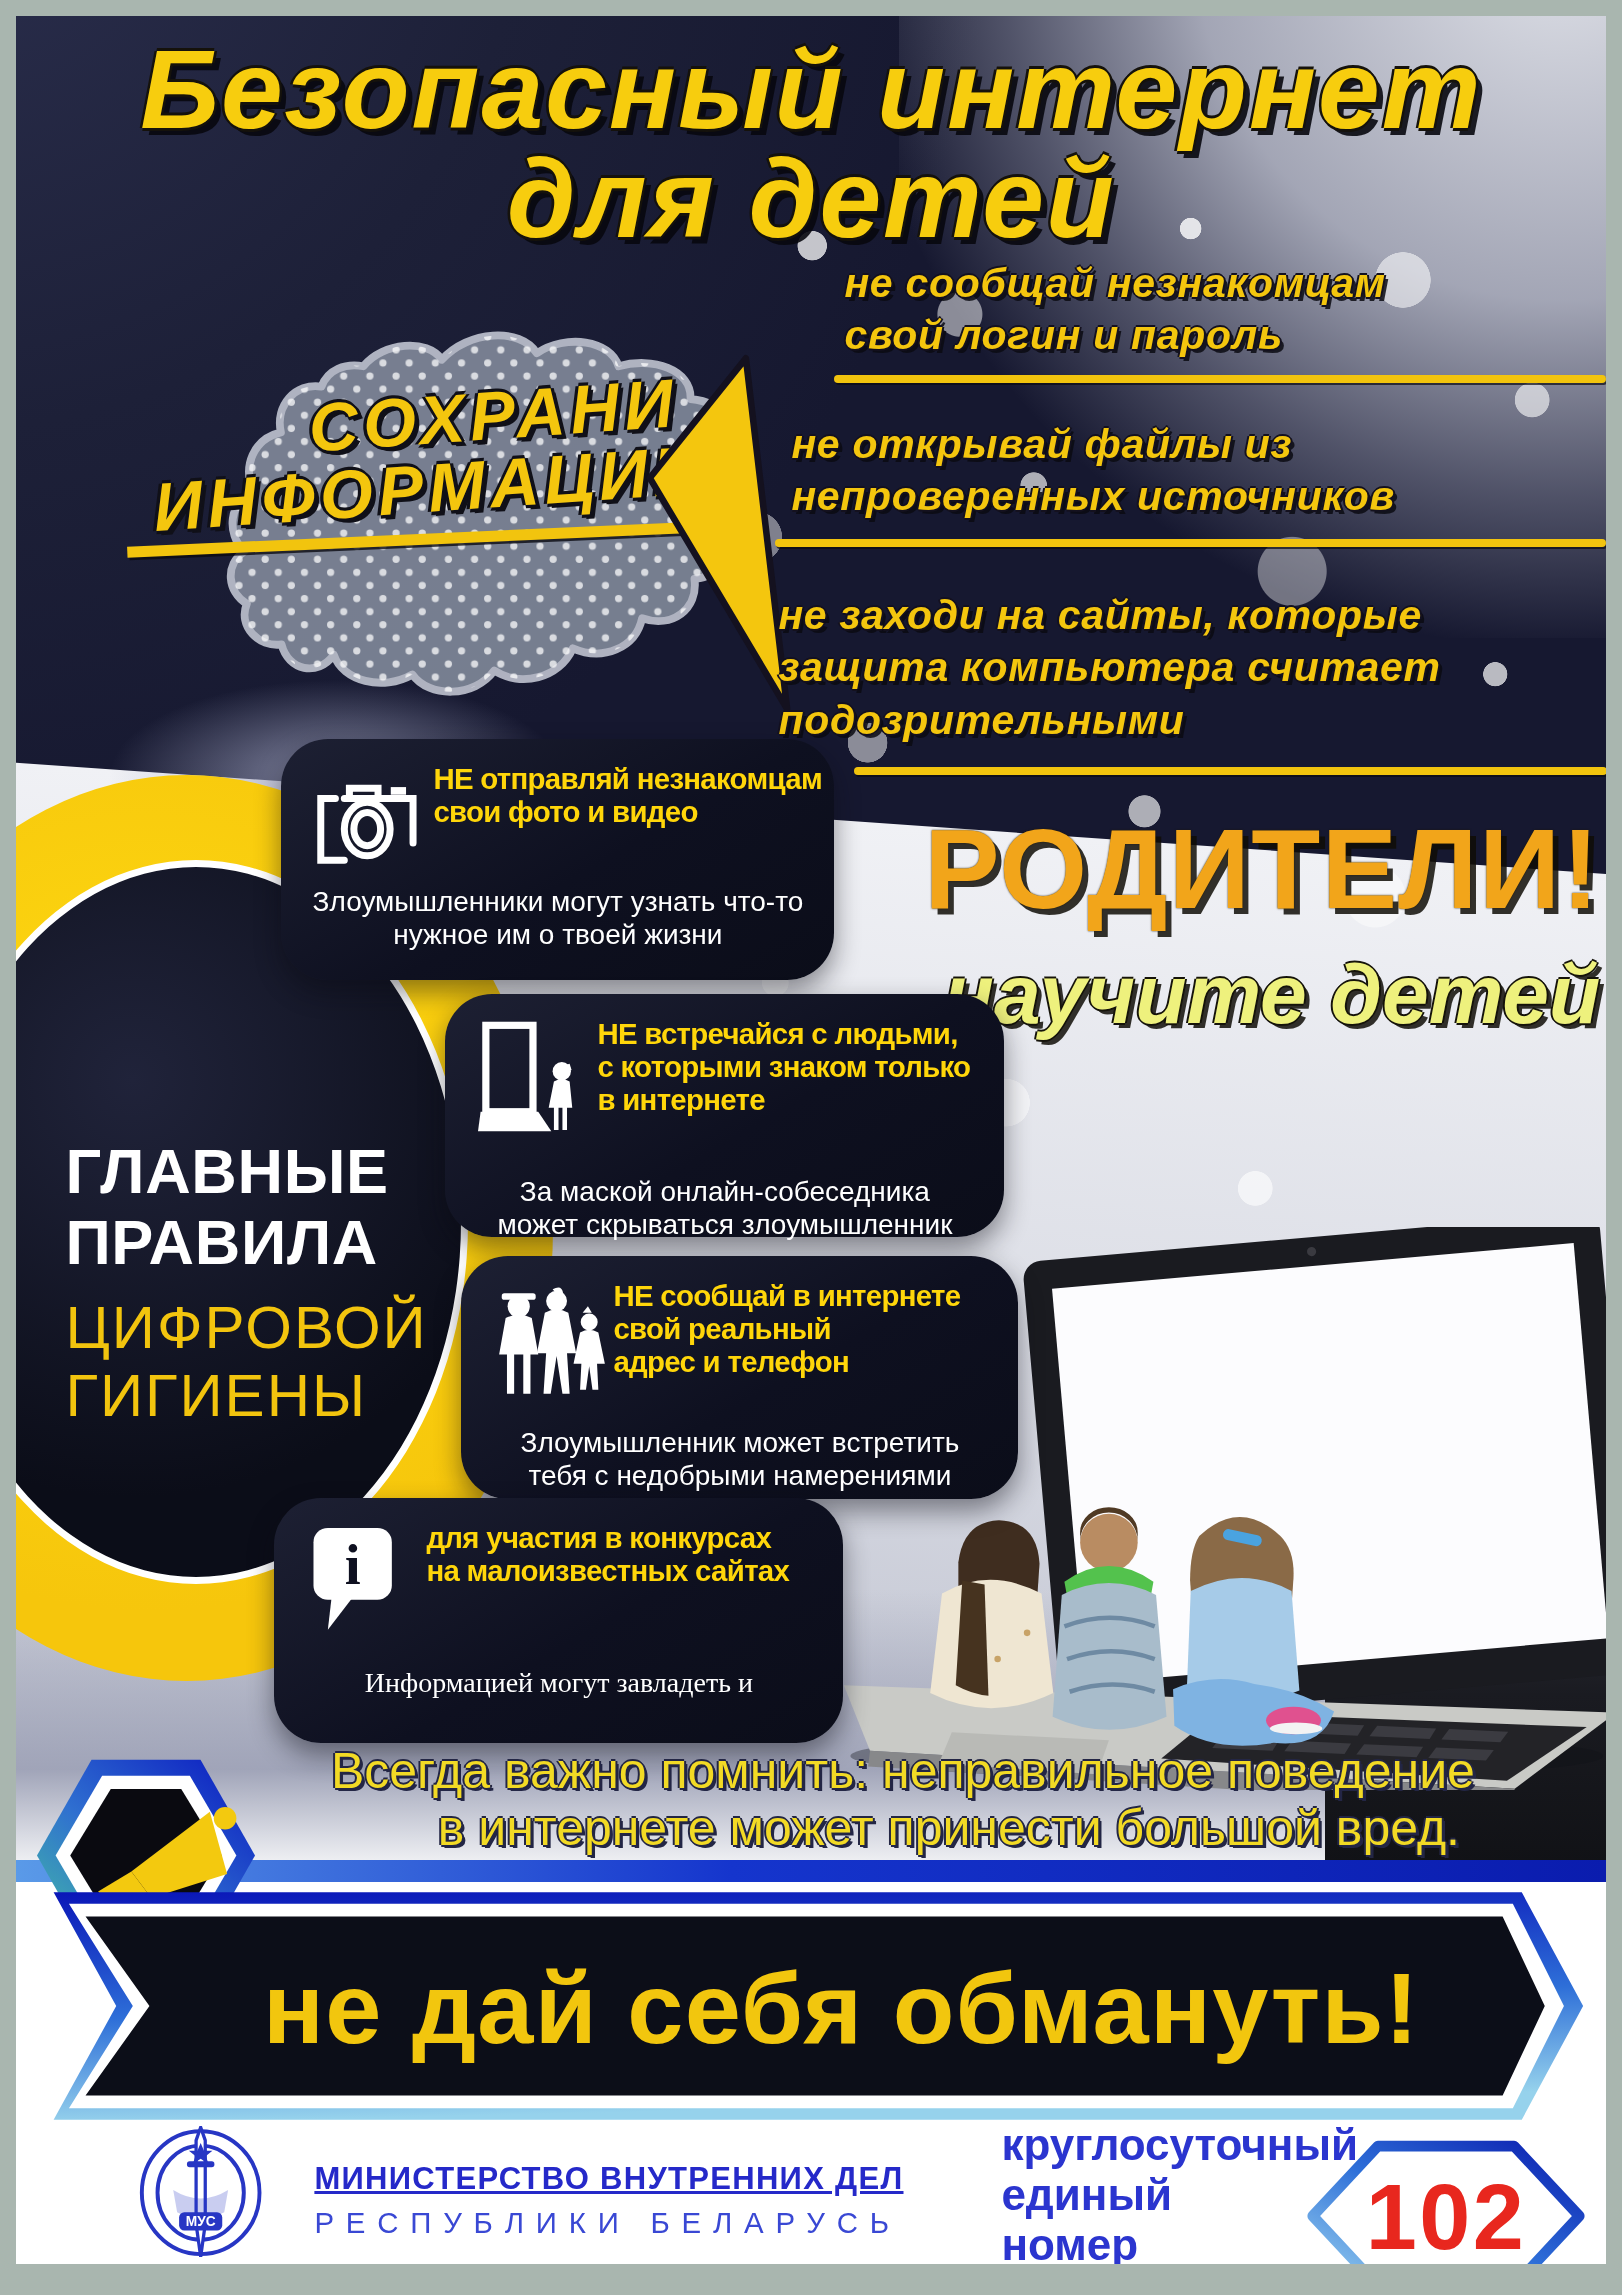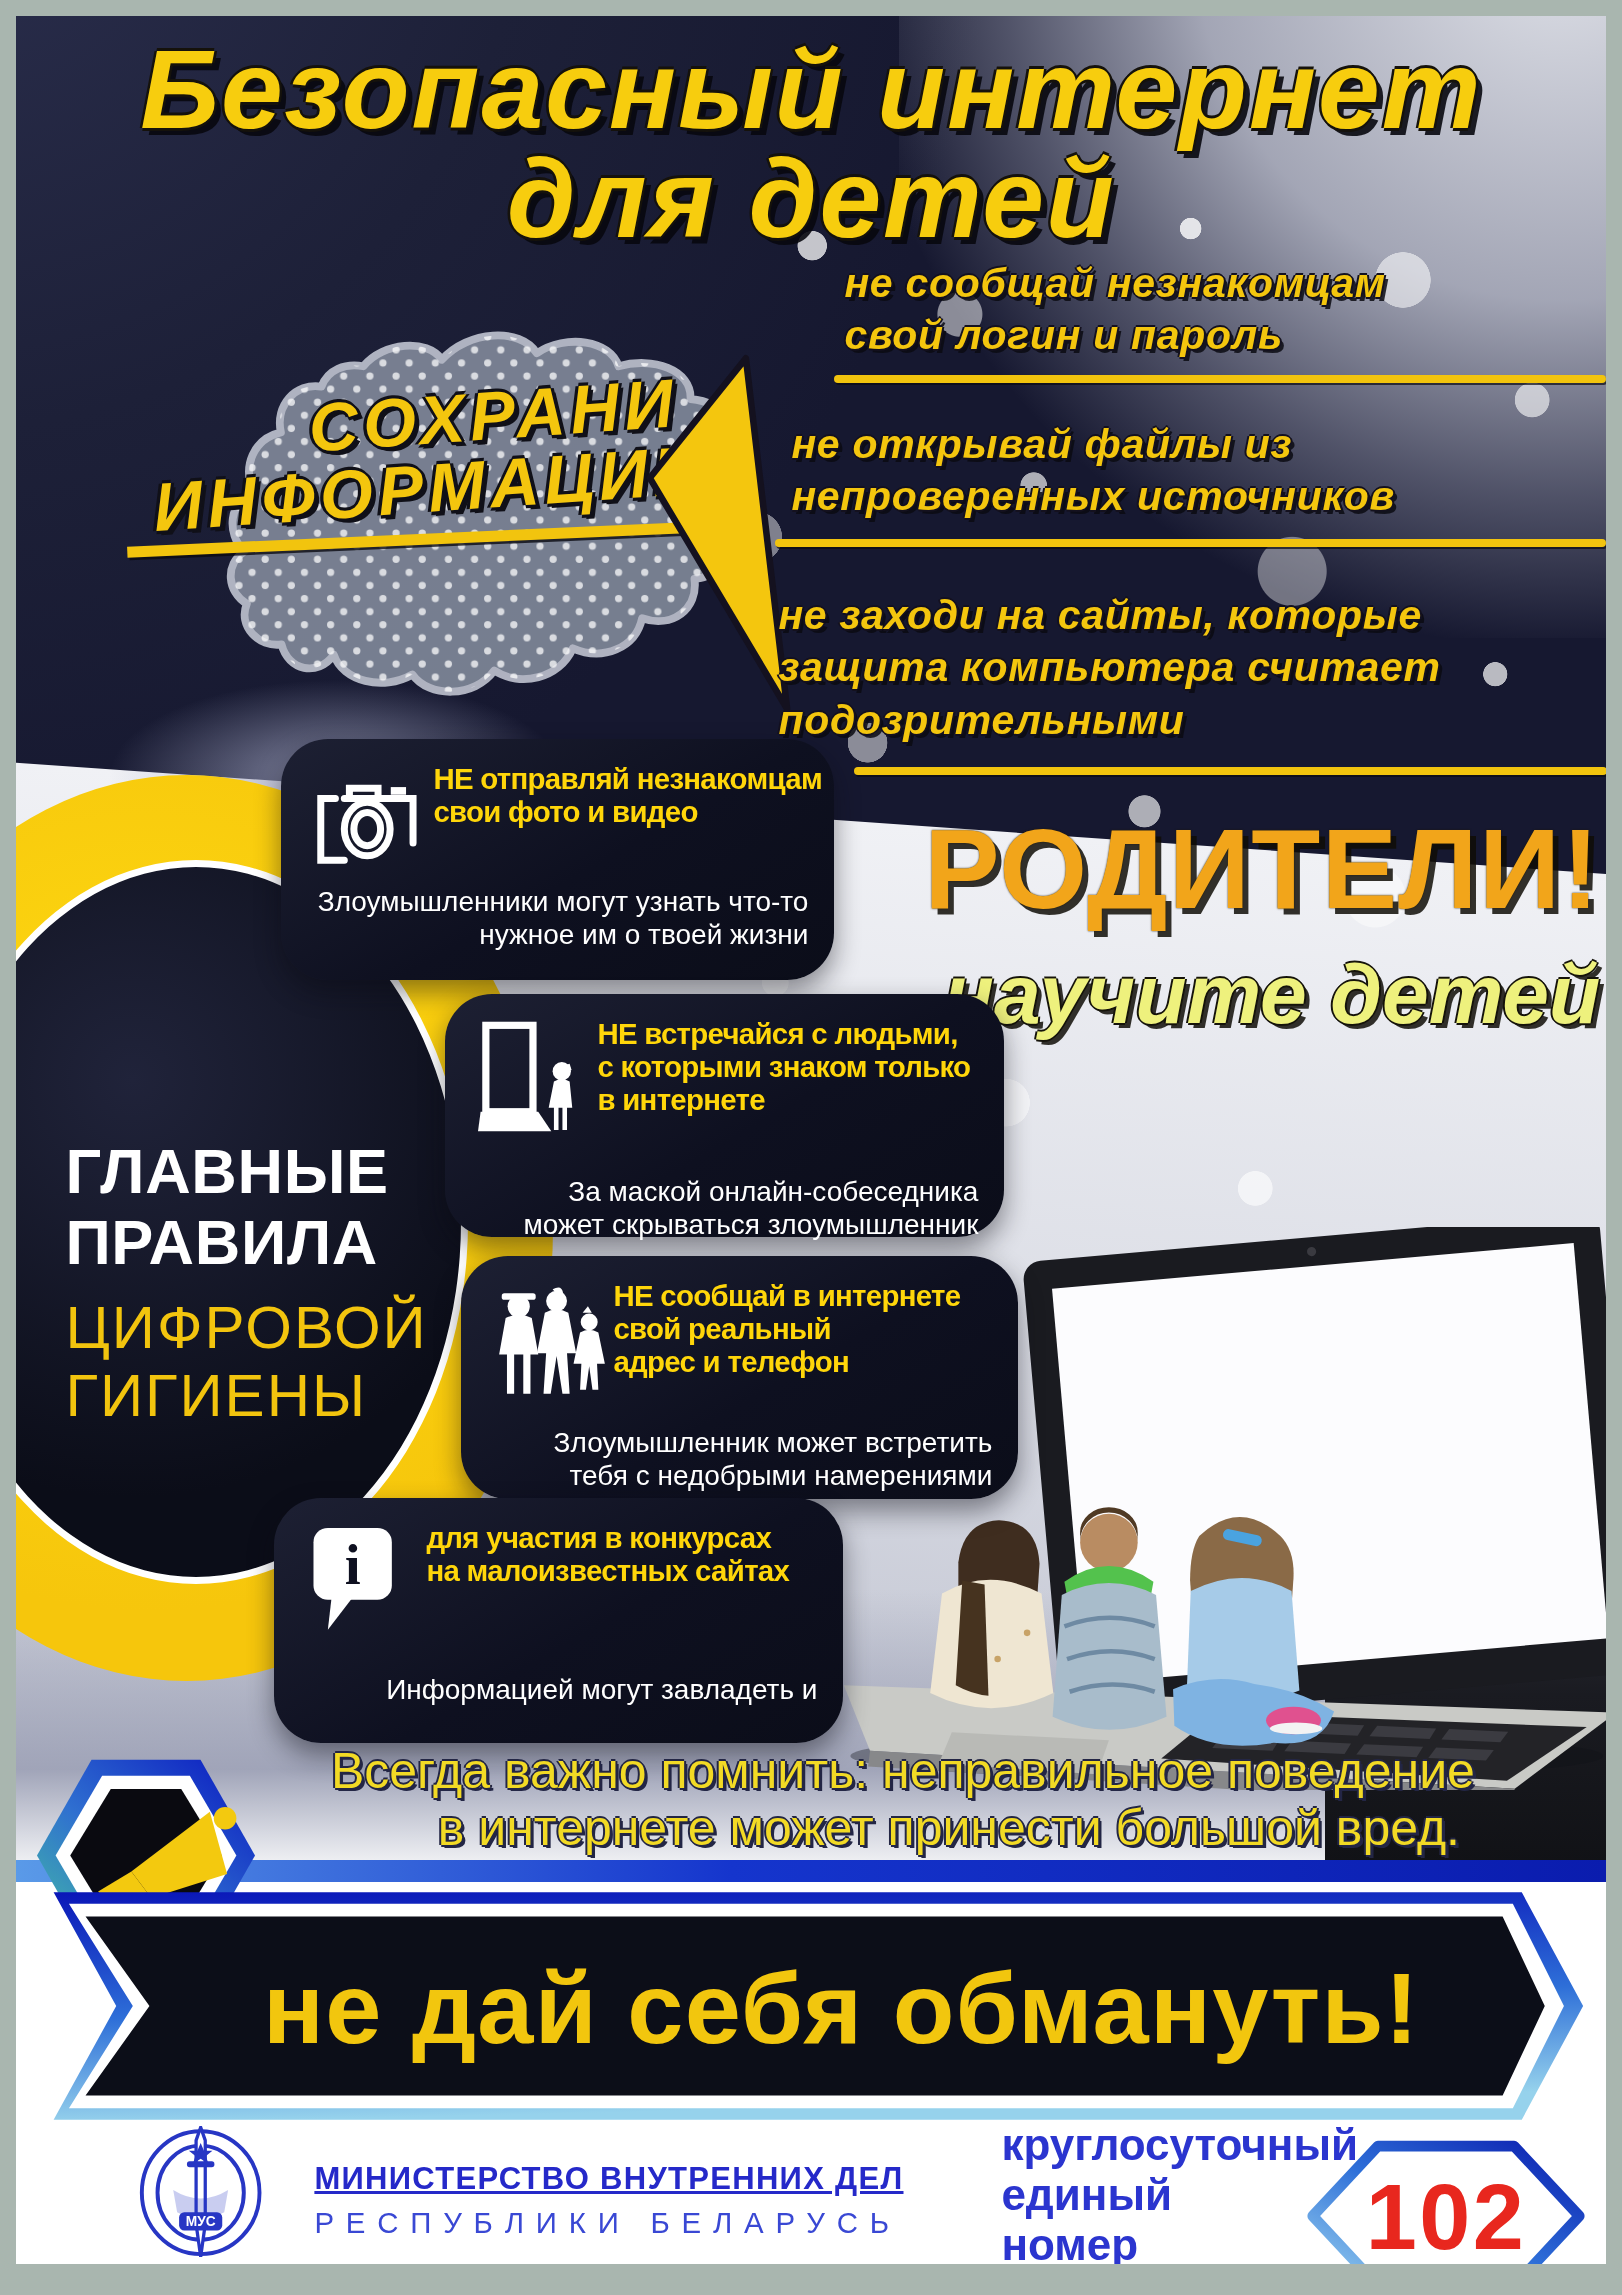--- a/index.html
+++ b/index.html
@@ -50,21 +50,21 @@
         text-shadow:2px 0 0 #14111f,-2px 0 0 #14111f,0 2px 0 #14111f,0 -2px 0 #14111f,3.9px 3.9px 0 rgba(10,10,18,.85);}
   .tip-underline{height:7.9px;background:#f2c40e;border-radius:3.9px;box-shadow:1.3px 2px 0 rgba(10,10,18,.7);}
   .parents-heading{font:900 113px/1 "Liberation Sans",sans-serif;color:#f2a51a;letter-spacing:1.3px;text-align:right;
         text-shadow:0 0 2px #201a08,5.9px 5.9px 0 rgba(15,13,6,.85);}
   .parents-line{font:italic 900 84px/1 "Liberation Sans",sans-serif;color:#eef17d;text-align:right;
         text-shadow:2px 0 0 #15130a,-2px 0 0 #15130a,0 2px 0 #15130a,0 -2px 0 #15130a,5.2px 5.2px 0 rgba(15,13,6,.85);}
   .rule-box{background:linear-gradient(150deg,#1d2033 0%,#0e1020 55%,#0b0d19 100%);border-radius:47px;
         box-shadow:0 11.8px 26px rgba(10,10,20,.45);}
   .rule-title{position:absolute;left:152px;top:23.6px;font:800 29.4px/1.12 "Liberation Sans",sans-serif;
         color:#ffd60a;letter-spacing:-0.7px;}
-  .rule-body{position:absolute;left:26px;width:calc(100% - 52px);text-align:right;
+  .rule-body{position:absolute;left:26px;width:calc(100% - 52px);text-align:center;
         font:400 28px/1.16 "Liberation Sans",sans-serif;color:#ffffff;}
   .circle-white{font:800 63px/1.12 "Liberation Sans",sans-serif;color:#ffffff;letter-spacing:0.7px;}
   .circle-yellow{font:400 60px/1.12 "Liberation Sans",sans-serif;color:#f2c40e;letter-spacing:2px;}
   .reminder-line{text-align:center;font:400 50px/1.1 "Liberation Sans",sans-serif;color:#f2da25;
         text-shadow:2px 0 0 #232645,-2px 0 0 #232645,0 2px 0 #232645,0 -2px 0 #232645,3.3px 3.3px 0 #232645;}
   .ministry1{font:700 31px/1.1 "Liberation Sans",sans-serif;color:#2529c9;letter-spacing:1.3px;text-decoration:underline;}
   .ministry2{font:400 29.4px/1.1 "Liberation Sans",sans-serif;color:#3948d4;letter-spacing:11.8px;margin-top:10.5px;}
   .hotline{font:700 44px/1.13 "Liberation Sans",sans-serif;color:#2b35cf;}
 </style>
 </head>
@@ -269,21 +269,21 @@
     <div class="abs rule-box" style="left:258px;top:1482px;width:569px;height:245px;">
       <svg class="abs" style="left:34px;top:26px;" width="105" height="111" viewBox="0 0 160 170">
         <rect x="8" y="6" width="120" height="110" rx="22" fill="#ffffff"></rect>
         <polygon points="36,110 70,110 30,162" fill="#ffffff"></polygon>
         <text x="68" y="92" font-family="Liberation Serif,serif" font-size="88" font-weight="bold" fill="#0e1020" text-anchor="middle">i</text>
       </svg>
       <div class="rule-title">
         <div>для участия в конкурсах</div>
         <div>на малоизвестных сайтах</div>
       </div>
-      <div class="rule-body" style="top:176px;">
+      <div class="rule-body" style="top:169px;font-family:Liberation Serif, serif;">
         <div>Информацией могут завладеть и</div>
       </div>
     </div>
 
     <div class="abs reminder-line" style="left:183px;top:1728px;width:1407px;">Всегда важно помнить: неправильное поведение</div>
     <div class="abs reminder-line" style="left:275px;top:1785px;width:1315px;">в интернете может принести большой вред.</div>
 
     <svg class="abs" style="left:16.4px;top:1733px;" width="226" height="213" viewBox="0 0 340 320">
       <defs>
         <linearGradient id="hexg" x1="1" y1="0" x2="0" y2="1">

